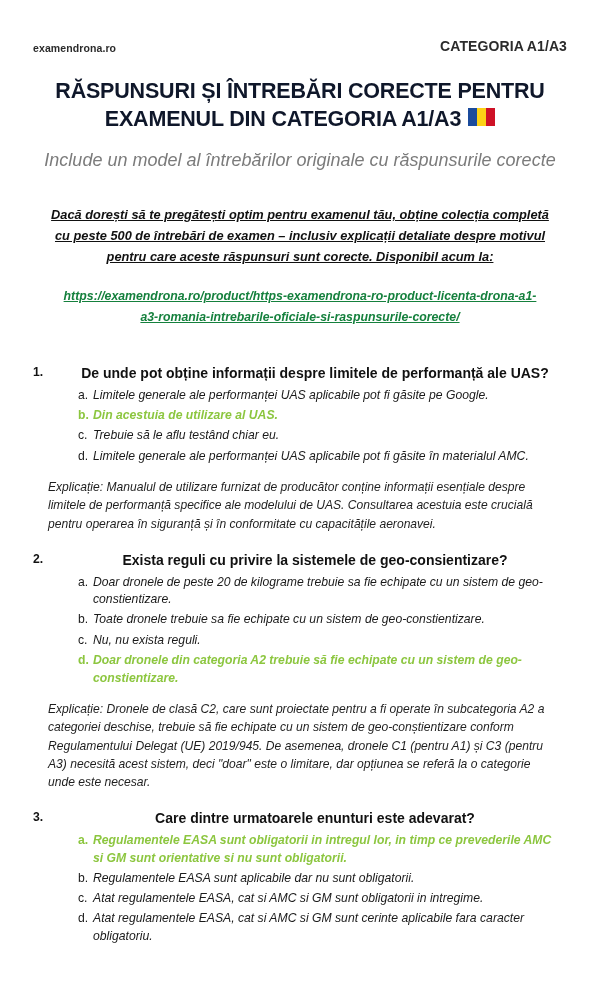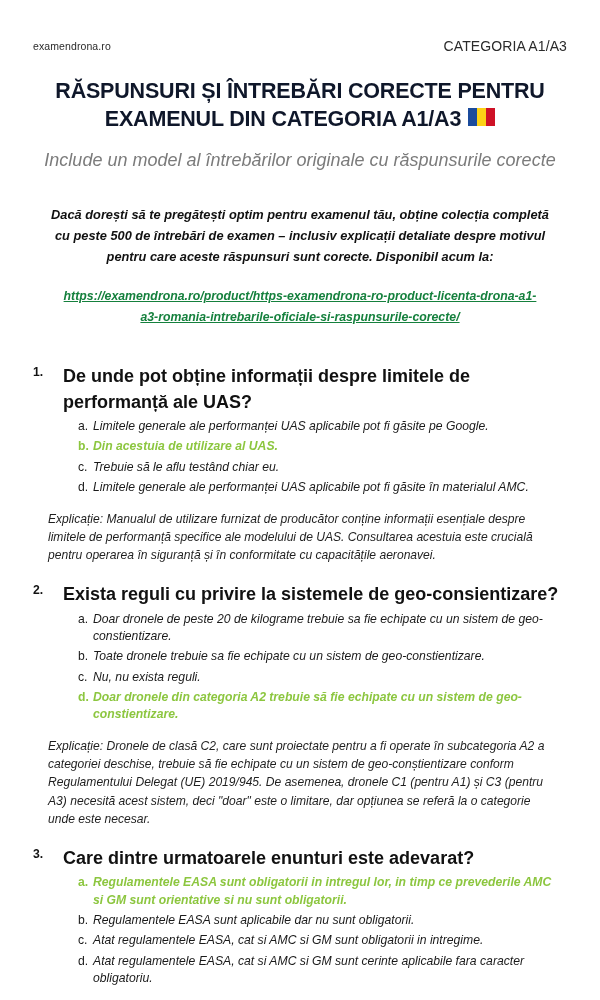--- a/index.html
+++ b/index.html
@@ -21,24 +21,25 @@
     width: 600px;
     height: 1000px;
     box-sizing: border-box;
     padding: 38px 33px 0 33px;
   }
 
   
   .doc-header {
     display: flex;
     justify-content: space-between;
-    align-items: center;
+    align-items: flex-end;
     font-size: 10.5px;
     color: #2b2b2b;
     letter-spacing: 0.1px;
+    font-weight: bold;
   }
   .doc-header .site { font-size: 10.5px; }
   .doc-header .category { font-size: 14px; }
 
   
   .title-block {
     margin-top: 24px;
     text-align: center;
   }
   .doc-title {
@@ -77,20 +78,21 @@
 
   
   .intro {
     margin: 32px 16px 0 16px;
     text-align: center;
     font-size: 12.8px;
     font-weight: bold;
     font-style: italic;
     line-height: 1.62;
     color: #111111;
+    text-decoration: underline;
   }
   .promo-link-wrap {
     margin: 19px 22px 0 22px;
     text-align: center;
   }
   .promo-link {
     font-size: 12.3px;
     font-weight: bold;
     font-style: italic;
     line-height: 1.62;
@@ -113,24 +115,25 @@
   .q-num {
     width: 30px;
     flex: 0 0 30px;
     font-size: 12.2px;
     font-weight: bold;
     color: #111111;
     line-height: 1.42;
   }
   .q-text {
     flex: 1 1 auto;
-    font-size: 18px;
+    font-size: 14px;
     font-weight: bold;
     color: #111111;
     line-height: 1.42;
+    text-align: center;
   }
 
   .answers {
     margin-top: 3px;
     padding-left: 45px;
   }
   .answer {
     display: flex;
     align-items: flex-start;
     margin-bottom: 2.5px;

